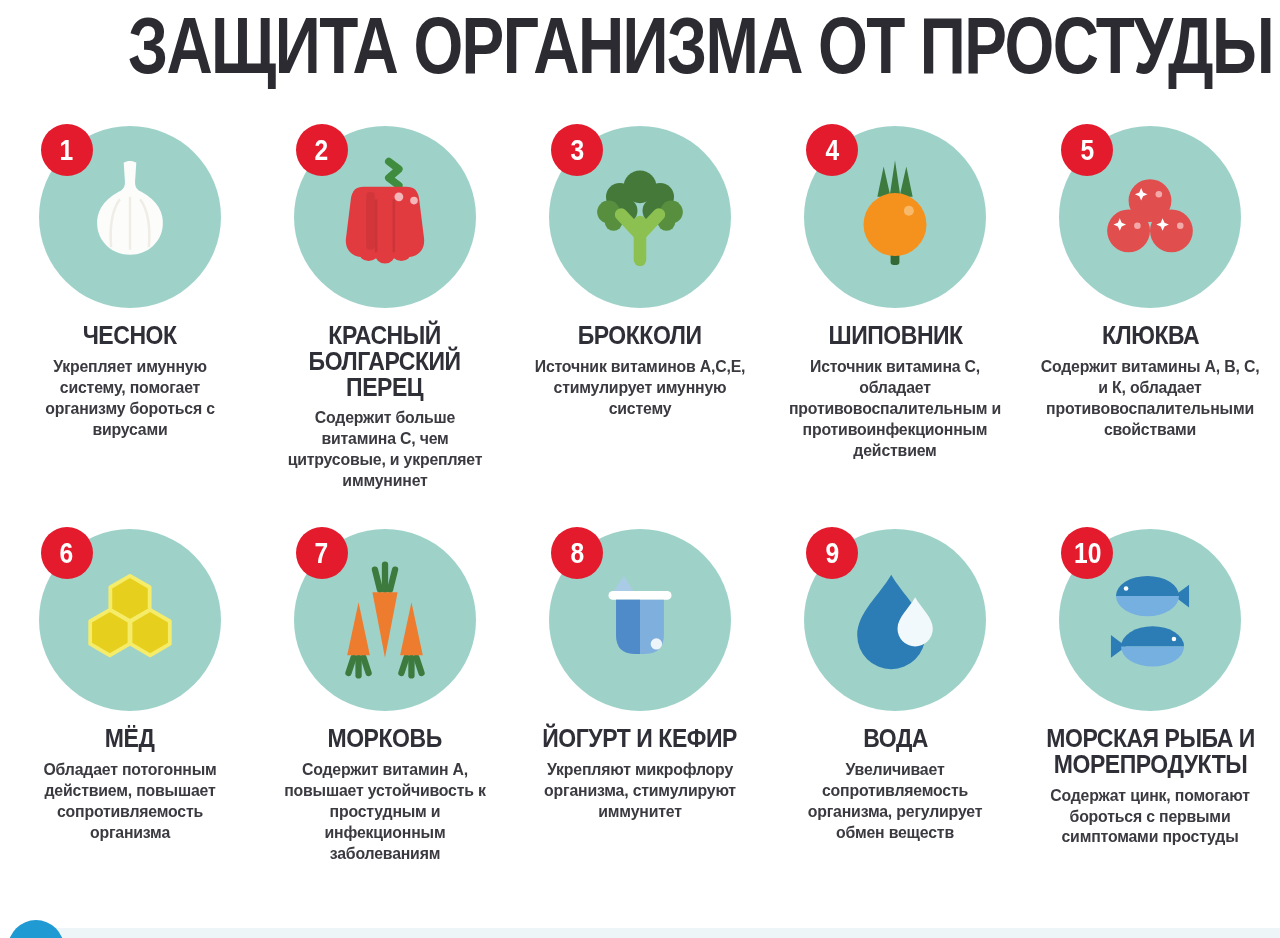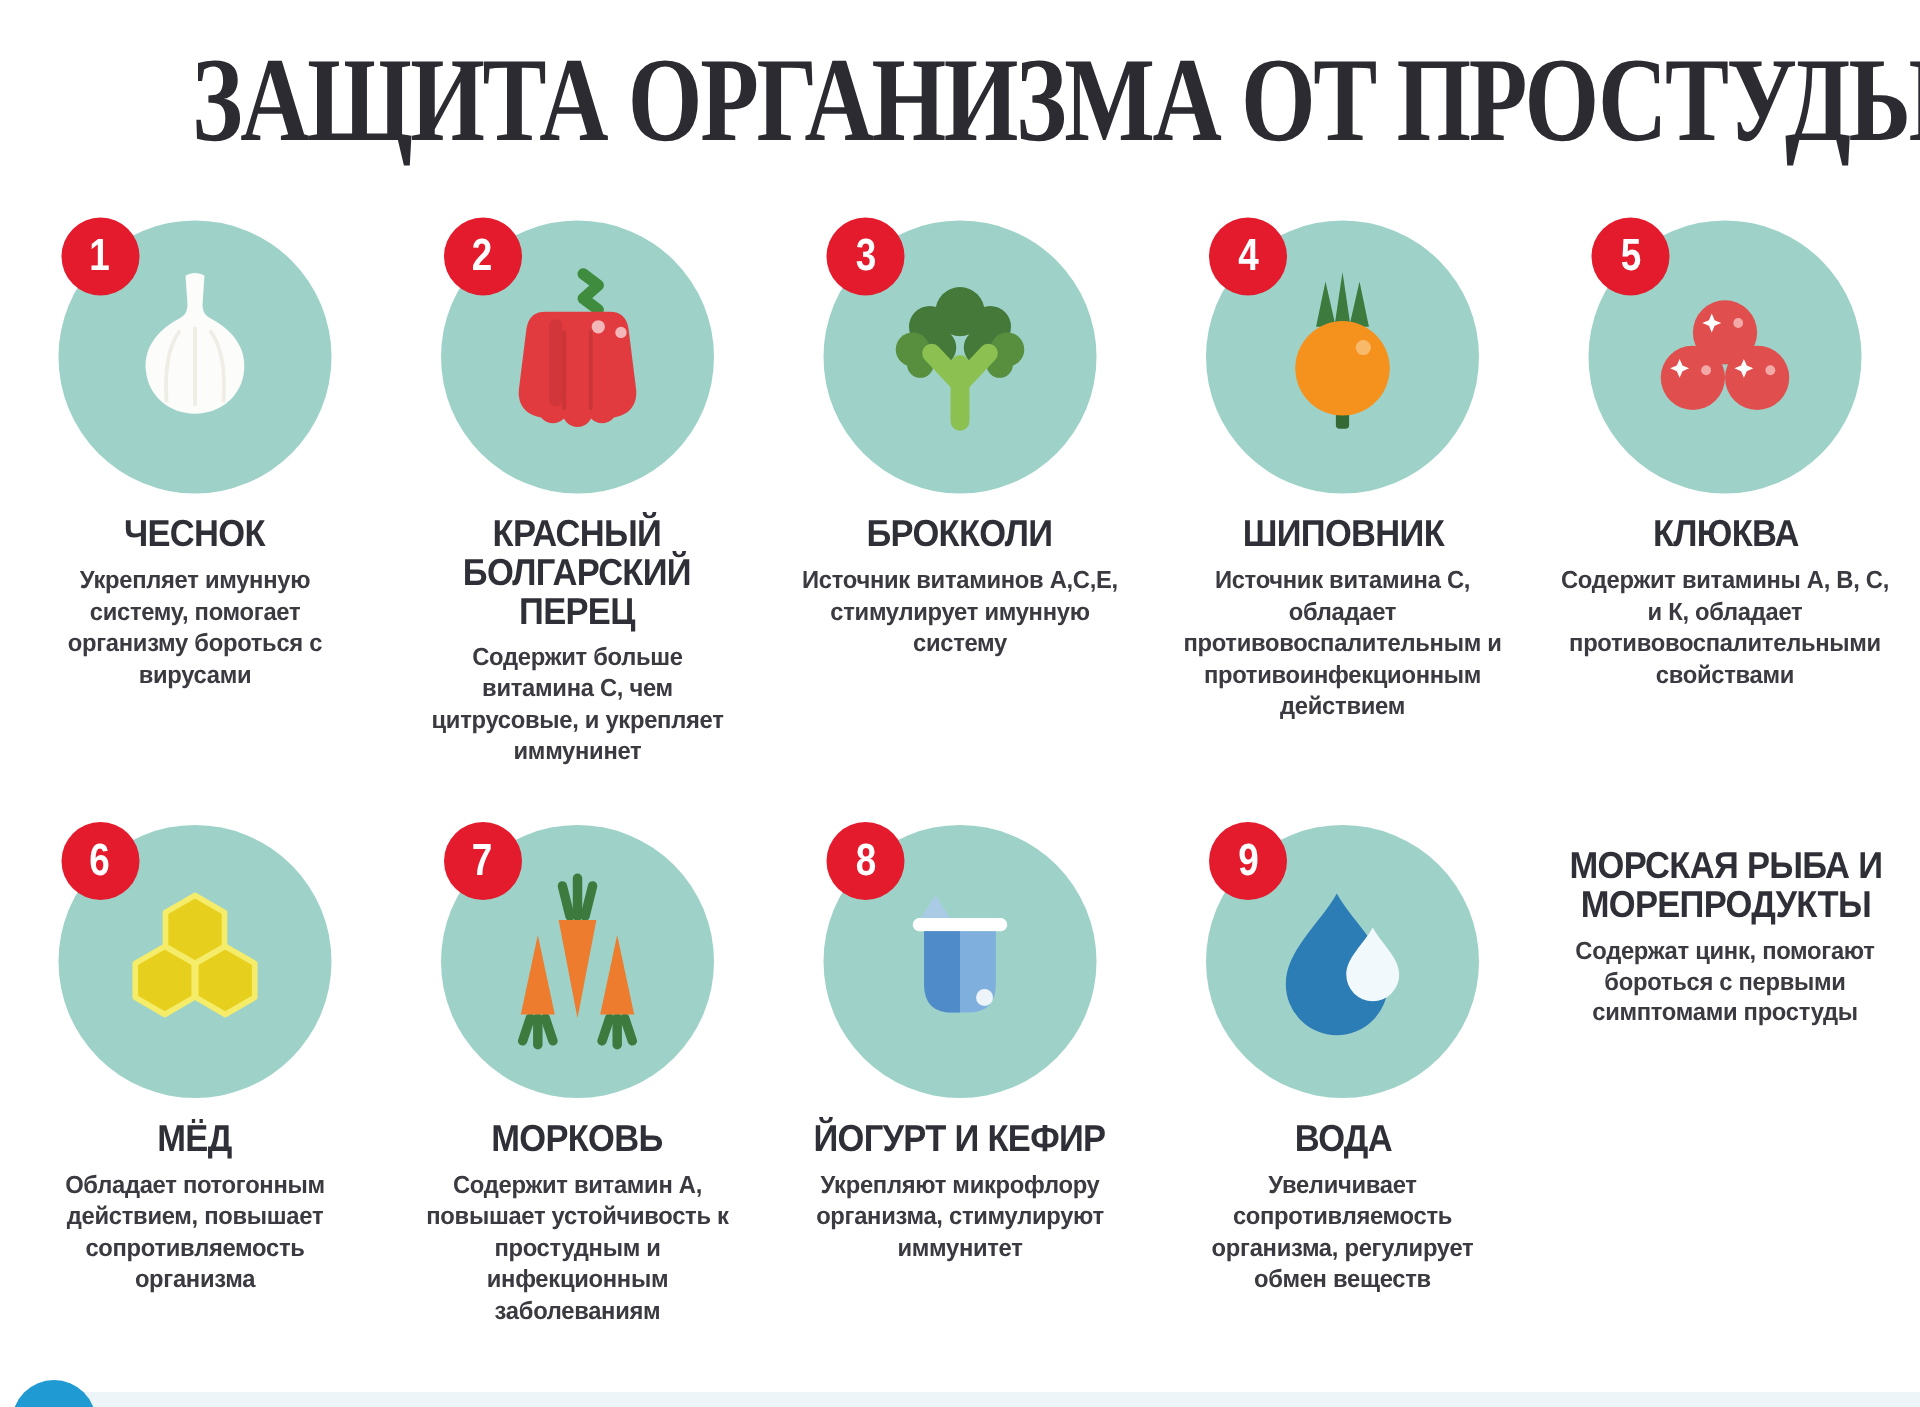--- a/index.html
+++ b/index.html
@@ -1,20 +1,20 @@
 <!DOCTYPE html>
 <html><head>
 <meta charset="utf-8">
 <style>
   html,body{margin:0;padding:0;}
   body{
     width:1280px;height:938px;background:#ffffff;position:relative;overflow:hidden;
     font-family:"Liberation Sans",sans-serif;color:#2f2f37;
   }
-  .header{text-align:center;padding-top:22px;font-family:Liberation Serif, serif;}
+  .header{text-align:center;}
   .header h1{
     margin:0;font-size:80px;font-weight:bold;color:#2b2b31;
     letter-spacing:-2px;white-space:nowrap;transform:scaleX(0.8);transform-origin:center;
   }
   .grid{
     display:grid;grid-template-columns:repeat(5,1fr);
     width:1276px;margin:34px auto 0;row-gap:38px;
   }
   .card{text-align:center;padding:0 5px;}
   .circle-wrap{position:relative;width:182px;height:182px;margin:0 auto;}
@@ -255,20 +255,41 @@
       </div>
       <div class="badge">
           <span>9</span>
         </div>
     </div>
     <h2>ВОДА</h2>
     <p>Увеличивает сопротивляемость организма, регулирует обмен веществ</p>
   </div>
 
   <div class="card">
+    <div class="circle-wrap">
+      <div class="circle">
+        <svg class="icon" viewBox="0 0 100 100">
+          <g>
+            <polygon points="69,31 81,22 81,40" fill="#2c7cb6"></polygon>
+            <path d="M23 31 a25 16 0 0 1 50 0 z" fill="#2c7cb6"></path>
+            <path d="M23 31 a25 16 0 0 0 50 0 z" fill="#76b0e0"></path>
+            <circle cx="31" cy="25" r="1.8" fill="#ffffff"></circle>
+          </g>
+          <g>
+            <polygon points="31,71 19,62 19,80" fill="#2c7cb6"></polygon>
+            <path d="M27 71 a25 16 0 0 1 50 0 z" fill="#2c7cb6"></path>
+            <path d="M27 71 a25 16 0 0 0 50 0 z" fill="#76b0e0"></path>
+            <circle cx="69" cy="65" r="1.8" fill="#ffffff"></circle>
+          </g>
+        </svg>
+      </div>
+      <div class="badge">
+          <span>10</span>
+        </div>
+    </div>
     <h2>МОРСКАЯ РЫБА И МОРЕПРОДУКТЫ</h2>
     <p>Содержат цинк, помогают бороться с первыми симптомами простуды</p>
   </div>
 
 </div>
 
 <div class="footer-band"></div>
 <div class="footer-logo"></div>
 
 </body></html>

